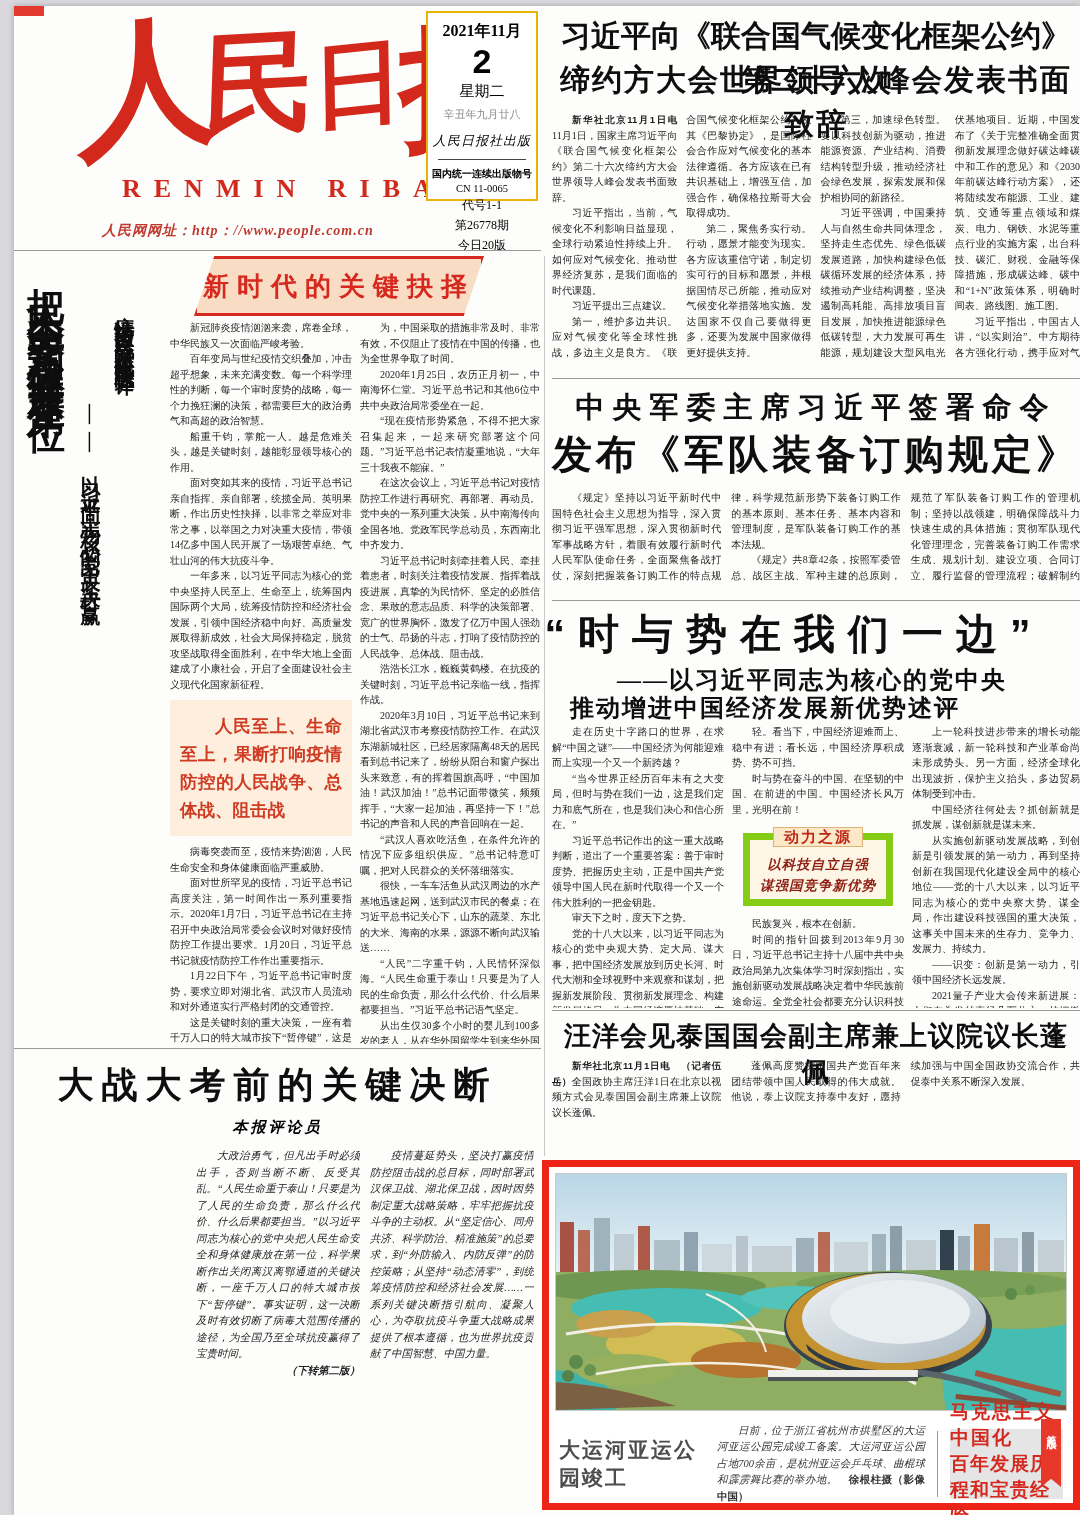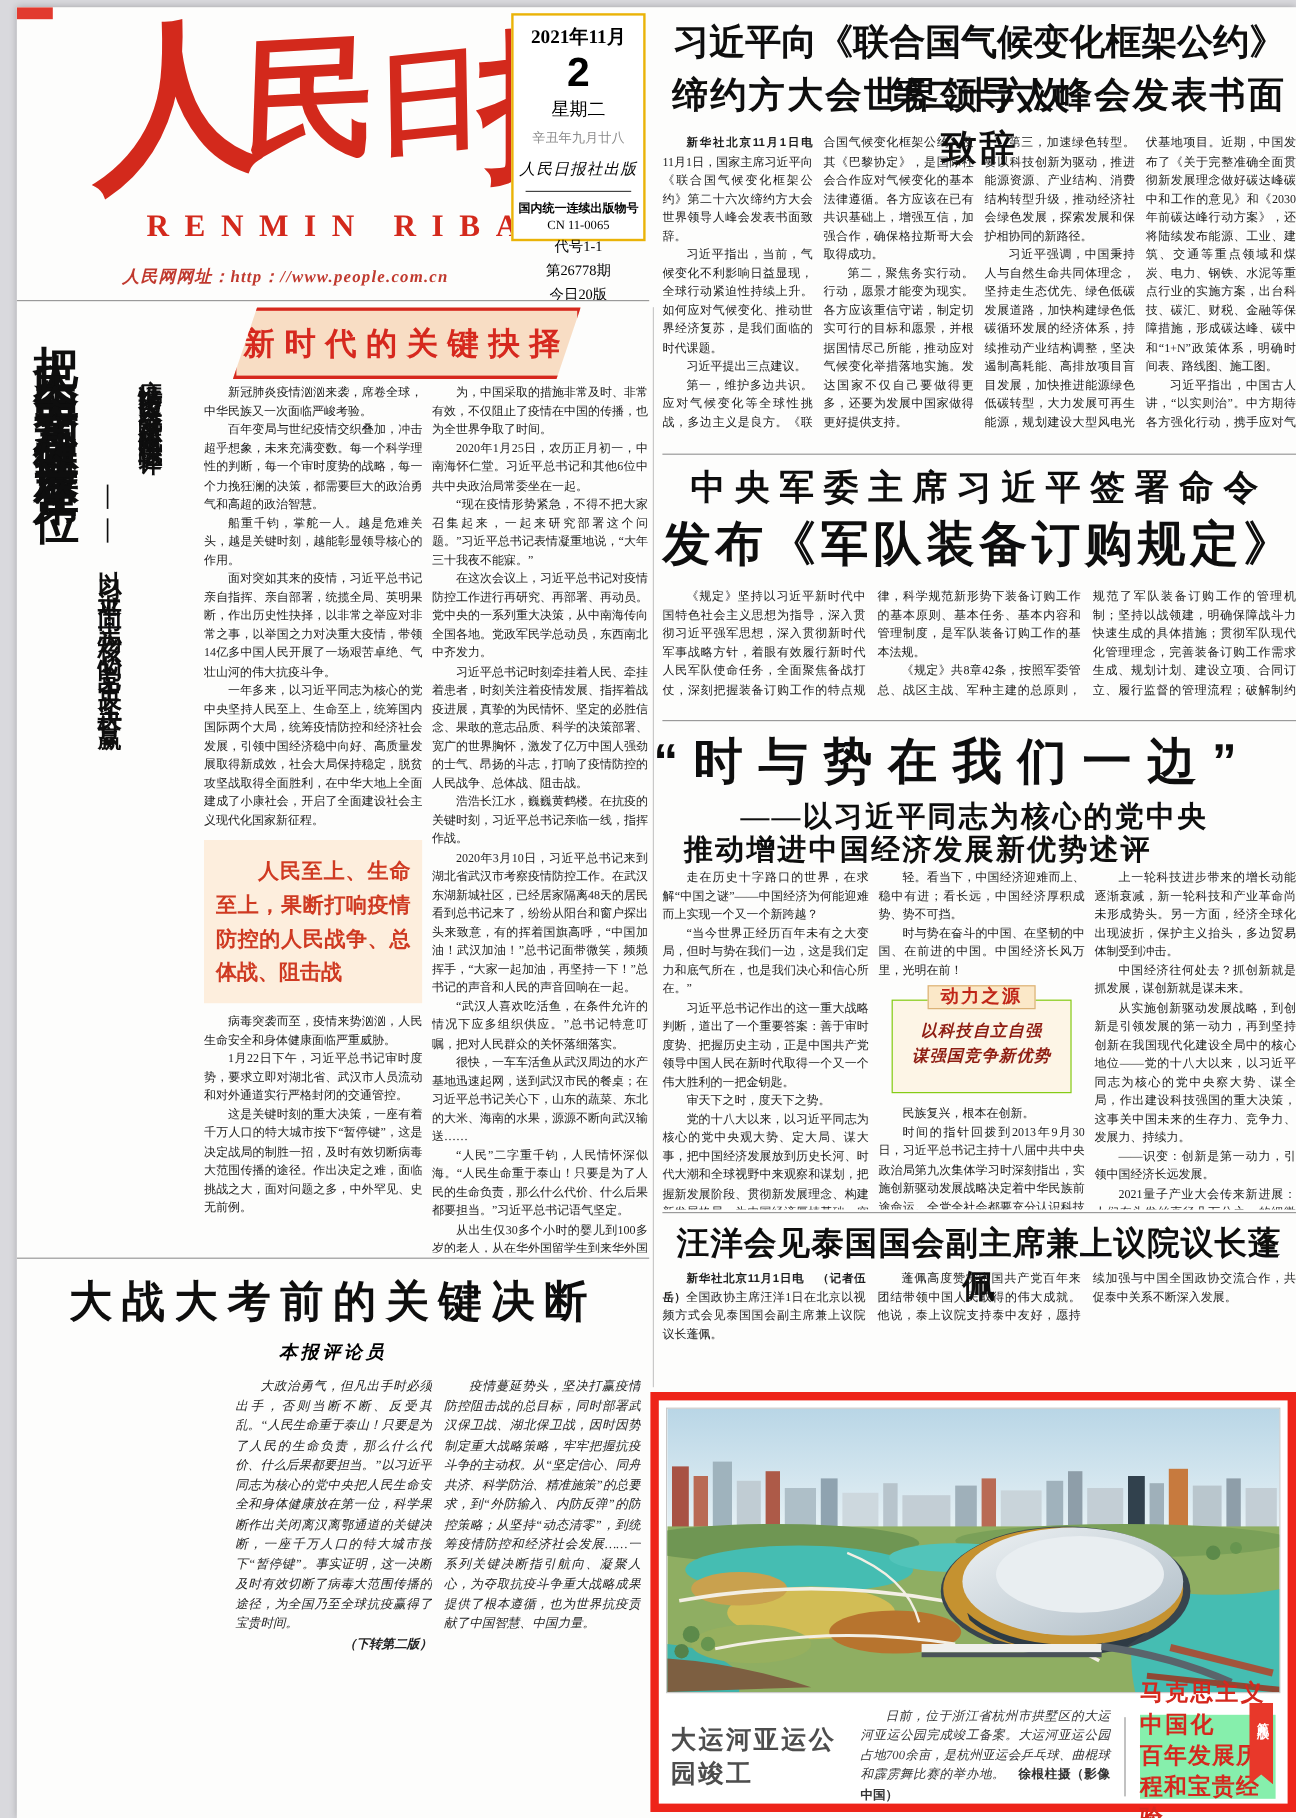--- a/index.html
+++ b/index.html
@@ -48,42 +48,42 @@
   
   .badge{background:#f8ddc4;border:3px solid #d6281e;clip-path:polygon(7% 0,100% 0,93% 100%,0 100%);
          display:flex;align-items:center;justify-content:center;}
   .badge span{color:#d6281e;font-weight:900;font-size:26px;letter-spacing:8px;font-family:"Liberation Sans",sans-serif;}
 
   
   .hibox{background:#fdeedd;color:#cf3a22;font-weight:900;font-size:17.5px;line-height:28px;
          padding:12px 10px;text-align:justify;text-indent:2em;margin:8px 0;font-family:"Liberation Sans",sans-serif;}
 
   
-  .dlbox{position:relative;width:150px;margin:16px auto 10px;border:1px solid #84cc16;background:#fdf5e6;
-         padding:14px 8px 20px;text-align:center;box-sizing:border-box;}
+  .dlbox{position:relative;width:150px;margin:16px auto 10px;border:7px solid #84cc16;background:#fdf5e6;
+         padding:14px 8px 3px;text-align:center;box-sizing:border-box;}
   .dl-title{position:absolute;top:-13px;left:50%;transform:translateX(-50%);background:#fbe8c8;
             border:1px solid #dcb277;padding:1px 10px;color:#c02618;font-weight:900;font-size:15px;
             letter-spacing:2px;white-space:nowrap;font-family:"Liberation Sans",sans-serif;}
   .dl-line{color:#8e1d12;font-weight:700;font-size:13.5px;line-height:21px;font-style:italic;letter-spacing:1px;}
 
   
   .edit-col{font-size:10.5px;line-height:16.5px;text-align:justify;color:#222;overflow:hidden;font-style:italic;}
   .edit-col .para{text-indent:2em;margin:0;}
 
   
   .redframe{border:7px solid #ee2419;background:#ffffff;box-sizing:border-box;}
   .photo-wrap{margin:6px;border:1px solid #c9c9c9;overflow:hidden;height:236px;}
   .capstrip{display:flex;align-items:center;padding:4px 10px 6px;height:86px;}
   .cap-title{width:158px;color:#4d4d4d;font-weight:900;font-size:21px;letter-spacing:2px;
              font-family:"Liberation Sans",sans-serif;}
   .cap-text{width:208px;font-size:10.5px;line-height:16.5px;text-align:justify;color:#333;
             font-style:italic;text-indent:2em;}
   .cap-text b{font-style:normal;}
   .cap-div{border-left:1px solid #9a9a9a;height:66px;margin:0 12px;}
-  .teaser{position:relative;flex:1;background:#86efac;height:70px;display:flex;flex-direction:column;
+  .teaser{position:relative;flex:1;background:#e5e5e5;height:70px;display:flex;flex-direction:column;
           justify-content:center;align-items:center;}
   .teaser .t1,.teaser .t2{color:#d5281e;font-weight:900;font-family:"Liberation Sans",sans-serif;line-height:26px;}
   .t1{font-size:19px;letter-spacing:2px;}
   .t2{font-size:19px;letter-spacing:1px;}
   .ribbon{position:absolute;right:2px;top:-10px;width:20px;height:68px;background:#e8382a;
           clip-path:polygon(0 0,100% 0,100% 100%,50% 88%,0 100%);display:flex;justify-content:center;}
   .ribbon span{writing-mode:vertical-rl;color:#fff;font-size:10px;font-weight:700;letter-spacing:2px;
                margin-top:8px;font-family:"Liberation Sans",sans-serif;}
   .corner-chip{background:#e23a2e;}
 </style>
@@ -261,21 +261,21 @@
   <div class="abs vert vsub" style="left:64px;top:398px;height:600px;letter-spacing:8px;">——以习近平同志为核心的党中央坚决打赢</div>
   <div class="abs vert vsub" style="left:98px;top:294px;height:380px;letter-spacing:4px;">疫情防控人民战争总体战阻击战述评</div>
 
   <div class="abs badge" style="left:180px;top:250px;width:284px;height:54px;">
     <span>新时代的关键抉择</span>
   </div>
 
   <div class="abs btxt" style="left:156px;top:314px;width:182px;height:724px;">
     <span><p class="para">新冠肺炎疫情汹汹来袭，席卷全球，中华民族又一次面临严峻考验。</p><p class="para">百年变局与世纪疫情交织叠加，冲击超乎想象，未来充满变数。每一个科学理性的判断，每一个审时度势的战略，每一个力挽狂澜的决策，都需要巨大的政治勇气和高超的政治智慧。</p><p class="para">船重千钧，掌舵一人。越是危难关头，越是关键时刻，越能彰显领导核心的作用。</p><p class="para">面对突如其来的疫情，习近平总书记亲自指挥、亲自部署，统揽全局、英明果断，作出历史性抉择，以非常之举应对非常之事，以举国之力对决重大疫情，带领14亿多中国人民开展了一场艰苦卓绝、气壮山河的伟大抗疫斗争。</p><p class="para">一年多来，以习近平同志为核心的党中央坚持人民至上、生命至上，统筹国内国际两个大局，统筹疫情防控和经济社会发展，引领中国经济稳中向好、高质量发展取得新成效，社会大局保持稳定，脱贫攻坚战取得全面胜利，在中华大地上全面建成了小康社会，开启了全面建设社会主义现代化国家新征程。</p></span>
     <div class="hibox">人民至上、生命至上，果断打响疫情防控的人民战争、总体战、阻击战</div>
-    <span><p class="para">病毒突袭而至，疫情来势汹汹，人民生命安全和身体健康面临严重威胁。</p><p class="para">1月22日下午，习近平总书记审时度势，要求立即对湖北省、武汉市人员流动和对外通道实行严格封闭的交通管控。</p><p class="para">这是关键时刻的重大决策，一座有着千万人口的特大城市按下“暂停键”，这是决定战局的制胜一招，及时有效切断病毒大范围传播的途径。作出决定之难，面临挑战之大，面对问题之多，中外罕见、史无前例。</p></span>
+    <span><p class="para">病毒突袭而至，疫情来势汹汹，人民生命安全和身体健康面临严重威胁。</p><p class="para">面对世所罕见的疫情，习近平总书记高度关注，第一时间作出一系列重要指示。2020年1月7日，习近平总书记在主持召开中央政治局常委会会议时对做好疫情防控工作提出要求。1月20日，习近平总书记就疫情防控工作作出重要指示。</p><p class="para">1月22日下午，习近平总书记审时度势，要求立即对湖北省、武汉市人员流动和对外通道实行严格封闭的交通管控。</p><p class="para">这是关键时刻的重大决策，一座有着千万人口的特大城市按下“暂停键”，这是决定战局的制胜一招，及时有效切断病毒大范围传播的途径。作出决定之难，面临挑战之大，面对问题之多，中外罕见、史无前例。</p></span>
   </div>
   <div class="abs btxt" style="left:346px;top:314px;width:180px;height:724px;">
     <span><p class="para">为，中国采取的措施非常及时、非常有效，不仅阻止了疫情在中国的传播，也为全世界争取了时间。</p><p class="para">2020年1月25日，农历正月初一，中南海怀仁堂。习近平总书记和其他6位中共中央政治局常委坐在一起。</p><p class="para">“现在疫情形势紧急，不得不把大家召集起来，一起来研究部署这个问题。”习近平总书记表情凝重地说，“大年三十我夜不能寐。”</p><p class="para">在这次会议上，习近平总书记对疫情防控工作进行再研究、再部署、再动员。党中央的一系列重大决策，从中南海传向全国各地。党政军民学总动员，东西南北中齐发力。</p><p class="para">习近平总书记时刻牵挂着人民、牵挂着患者，时刻关注着疫情发展、指挥着战疫进展，真挚的为民情怀、坚定的必胜信念、果敢的意志品质、科学的决策部署、宽广的世界胸怀，激发了亿万中国人强劲的士气、昂扬的斗志，打响了疫情防控的人民战争、总体战、阻击战。</p><p class="para">浩浩长江水，巍巍黄鹤楼。在抗疫的关键时刻，习近平总书记亲临一线，指挥作战。</p><p class="para">2020年3月10日，习近平总书记来到湖北省武汉市考察疫情防控工作。在武汉东湖新城社区，已经居家隔离48天的居民看到总书记来了，纷纷从阳台和窗户探出头来致意，有的挥着国旗高呼，“中国加油！武汉加油！”总书记面带微笑，频频挥手，“大家一起加油，再坚持一下！”总书记的声音和人民的声音回响在一起。</p><p class="para">“武汉人喜欢吃活鱼，在条件允许的情况下应多组织供应。”总书记特意叮嘱，把对人民群众的关怀落细落实。</p><p class="para">很快，一车车活鱼从武汉周边的水产基地迅速起网，送到武汉市民的餐桌；在习近平总书记关心下，山东的蔬菜、东北的大米、海南的水果，源源不断向武汉输送……</p><p class="para">“人民”二字重千钧，人民情怀深似海。“人民生命重于泰山！只要是为了人民的生命负责，那么什么代价、什么后果都要担当。”习近平总书记语气坚定。</p><p class="para">从出生仅30多个小时的婴儿到100多岁的老人，从在华外国留学生到来华外国人员，</p></span>
     
   </div>
 
   <div class="abs rule" style="left:0;top:1042px;width:527px;"></div>
 
   <div class="abs hl" style="left:0;top:1052px;width:527px;font-size:36px;line-height:54px;letter-spacing:8px;">大战大考前的关键决断</div>
   <div class="abs kai" style="left:0;top:1112px;width:527px;text-align:center;font-size:15px;font-weight:700;letter-spacing:3px;">本报评论员</div>

